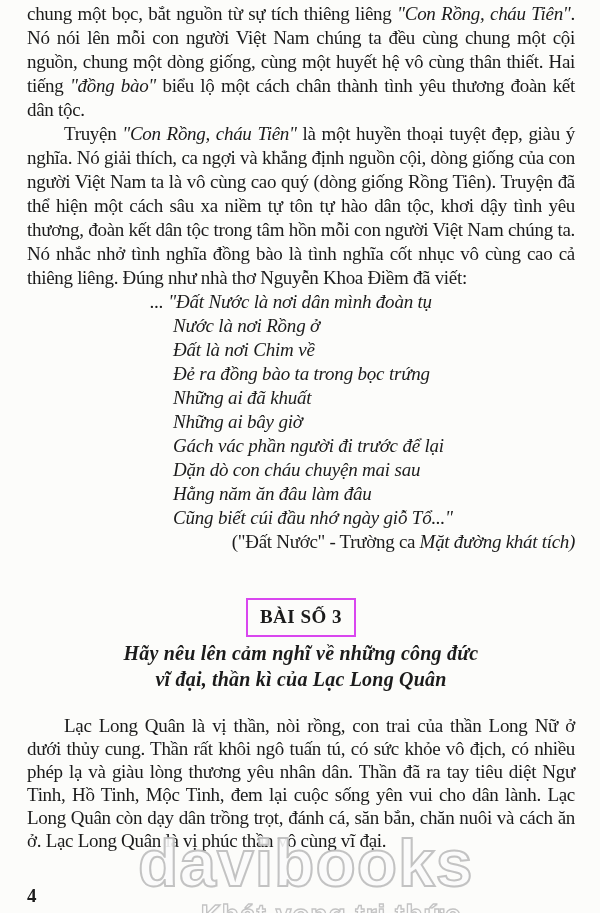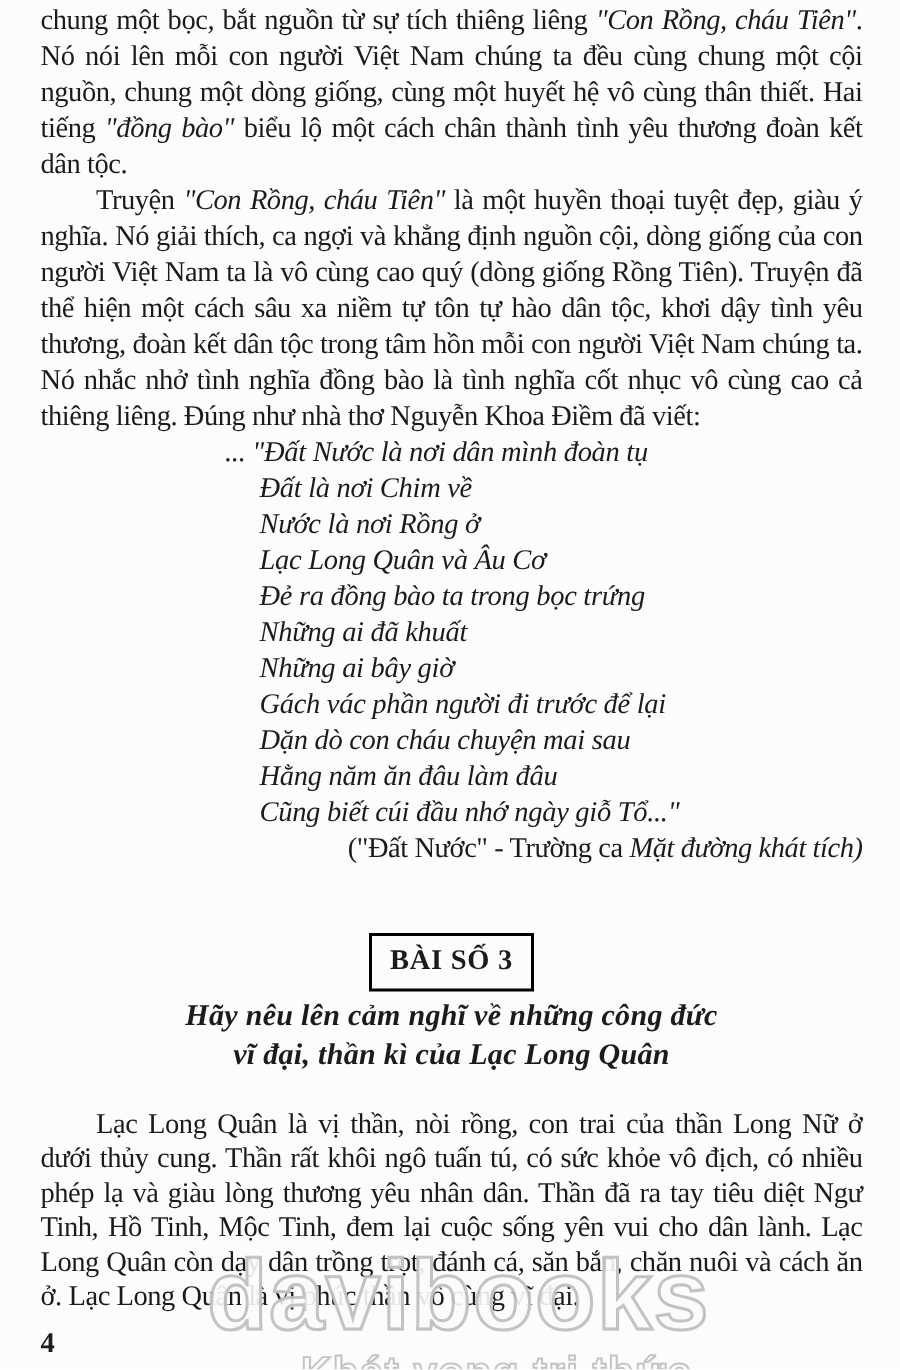--- a/index.html
+++ b/index.html
@@ -46,21 +46,21 @@
     line-height:24px;
     text-align:right;
     letter-spacing:-0.3px;
   }
   .section-box-row{
     text-align:center;
     margin-top:44px;
   }
   .section-box{
     display:inline-block;
-    border:2px solid #000000;
+    border:2px solid #d946ef;
     padding:6px 12px 7px;
     font-weight:bold;
     font-size:19px;
     letter-spacing:0.5px;
   }
   .essay-title{
     margin-top:3px;
     text-align:center;
     font-weight:bold;
     font-style:italic;
@@ -112,23 +112,22 @@
 <div class="page">
   <div class="content">
 
     <div id="intro-paragraphs">
         <p class="para"><span>chung một bọc, bắt nguồn từ sự tích thiêng liêng </span><span class="it">"Con Rồng, cháu Tiên"</span><span>. Nó nói lên mỗi con người Việt Nam chúng ta đều cùng chung một cội nguồn, chung một dòng giống, cùng một huyết hệ vô cùng thân thiết. Hai tiếng </span><span class="it">"đồng bào"</span><span> biểu lộ một cách chân thành tình yêu thương đoàn kết dân tộc.</span></p>
         <p class="para indent"><span>Truyện </span><span class="it">"Con Rồng, cháu Tiên"</span><span> là một huyền thoại tuyệt đẹp, giàu ý nghĩa. Nó giải thích, ca ngợi và khẳng định nguồn cội, dòng giống của con người Việt Nam ta là vô cùng cao quý (dòng giống Rồng Tiên). Truyện đã thể hiện một cách sâu xa niềm tự tôn tự hào dân tộc, khơi dậy tình yêu thương, đoàn kết dân tộc trong tâm hồn mỗi con người Việt Nam chúng ta. Nó nhắc nhở tình nghĩa đồng bào là tình nghĩa cốt nhục vô cùng cao cả thiêng liêng. Đúng như nhà thơ Nguyễn Khoa Điềm đã viết:</span></p>
       </div>
 
     <div class="poem" id="poem-block">
         <div class="poem-line first">... "Đất Nước là nơi dân mình đoàn tụ</div>
+        <div class="poem-line">Nước là nơi Rồng ở</div>
         <div class="poem-line">Đất là nơi Chim về</div>
-        <div class="poem-line">Nước là nơi Rồng ở</div>
-        <div class="poem-line">Lạc Long Quân và Âu Cơ</div>
         <div class="poem-line">Đẻ ra đồng bào ta trong bọc trứng</div>
         <div class="poem-line">Những ai đã khuất</div>
         <div class="poem-line">Những ai bây giờ</div>
         <div class="poem-line">Gách vác phần người đi trước để lại</div>
         <div class="poem-line">Dặn dò con cháu chuyện mai sau</div>
         <div class="poem-line">Hằng năm ăn đâu làm đâu</div>
         <div class="poem-line">Cũng biết cúi đầu nhớ ngày giỗ Tổ..."</div>
       </div>
 
     <p class="citation"><span>("Đất Nước" - Trường ca </span><span class="it">Mặt đường khát tích)</span></p>

